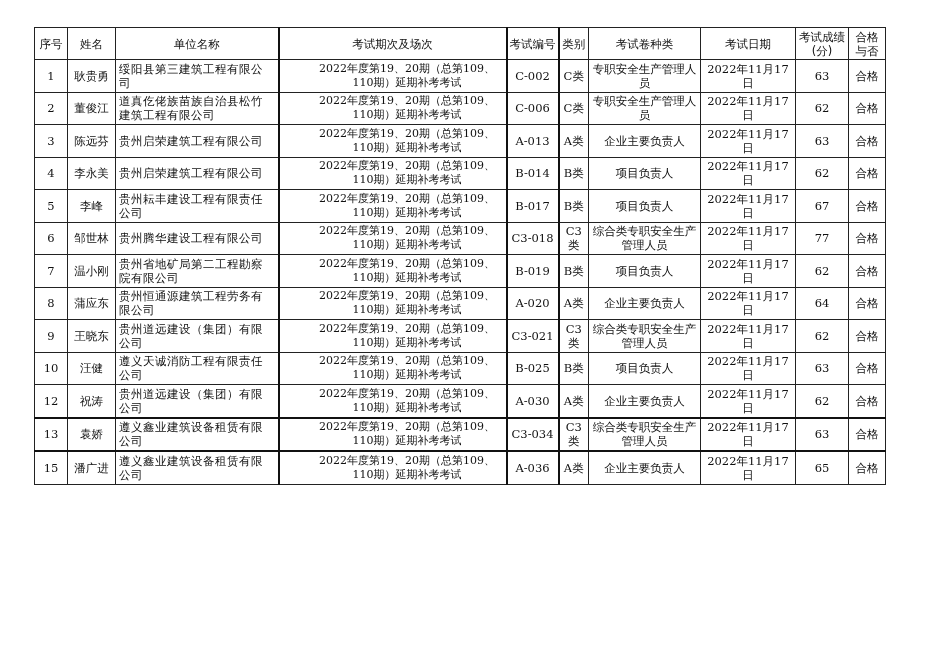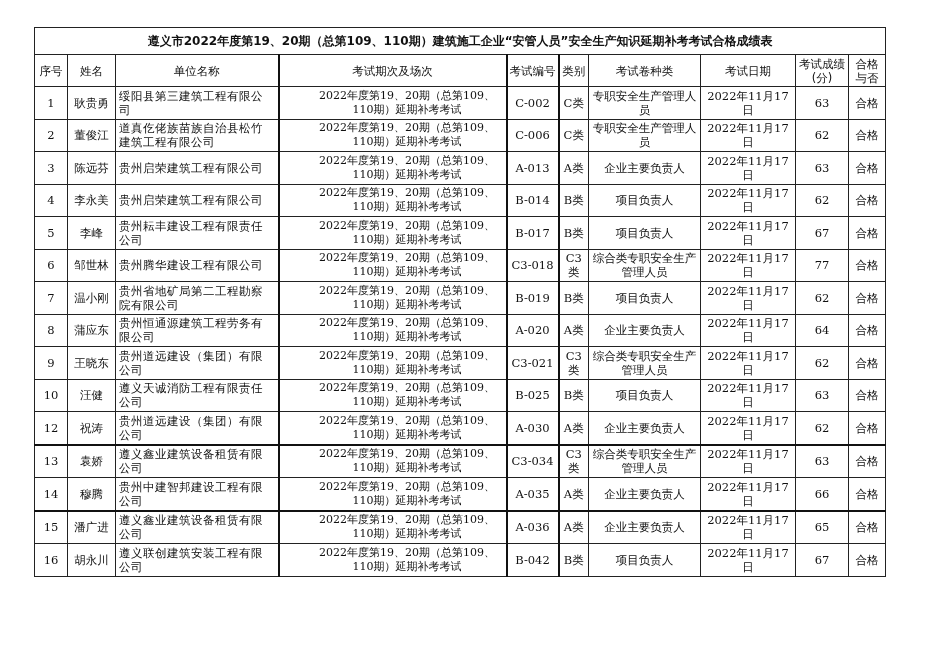--- a/index.html
+++ b/index.html
@@ -35,23 +35,20 @@
       <col style="width:163px">
       <col style="width:228px">
     <col style="width:52px">
       <col style="width:30px">
       <col style="width:112px">
       <col style="width:95px">
     <col style="width:53px">
       <col style="width:37px">
   </colgroup>
   <tbody>
-      <tr>
-    <td class="title-cell" colspan="10">遵义市2022年度第19、20期（总第109、110期）建筑施工企业“安管人员”安全生产知识延期补考考试合格成绩表</td>
-  </tr>
   <tr class="hdr">
     <th>序号</th>
     <th>姓名</th>
     <th>单位名称</th>
     <th class="thick-left">考试期次及场次</th>
     <th class="thick-left">考试编号</th>
     <th class="thick-left">类别</th>
     <th>考试卷种类</th>
     <th>考试日期</th>
     <th>考试成绩(分)</th>
@@ -196,50 +193,26 @@
         <td>袁娇</td>
         <td class="company">遵义鑫业建筑设备租赁有限公司</td>
         <td class="session thick-left">2022年度第19、20期（总第109、110期）延期补考考试</td>
         <td class="thick-left">C3-034</td>
         <td class="thick-left">C3类</td>
         <td>综合类专职安全生产管理人员</td>
         <td>2022年11月17日</td>
         <td>63</td>
         <td>合格</td>
       </tr>
-      <tr class="row">
-        <td>14</td>
-        <td>穆腾</td>
-        <td class="company">贵州中建智邦建设工程有限公司</td>
-        <td class="session thick-left">2022年度第19、20期（总第109、110期）延期补考考试</td>
-        <td class="thick-left">A-035</td>
-        <td class="thick-left">A类</td>
-        <td>企业主要负责人</td>
-        <td>2022年11月17日</td>
-        <td>66</td>
-        <td>合格</td>
-      </tr>
       <tr class="row thick-top">
         <td>15</td>
         <td>潘广进</td>
         <td class="company">遵义鑫业建筑设备租赁有限公司</td>
         <td class="session thick-left">2022年度第19、20期（总第109、110期）延期补考考试</td>
         <td class="thick-left">A-036</td>
         <td class="thick-left">A类</td>
         <td>企业主要负责人</td>
         <td>2022年11月17日</td>
         <td>65</td>
         <td>合格</td>
       </tr>
-      <tr class="row">
-        <td>16</td>
-        <td>胡永川</td>
-        <td class="company">遵义联创建筑安装工程有限公司</td>
-        <td class="session thick-left">2022年度第19、20期（总第109、110期）延期补考考试</td>
-        <td class="thick-left">B-042</td>
-        <td class="thick-left">B类</td>
-        <td>项目负责人</td>
-        <td>2022年11月17日</td>
-        <td>67</td>
-        <td>合格</td>
-      </tr>
     </tbody>
 </table>
 
 </body></html>

